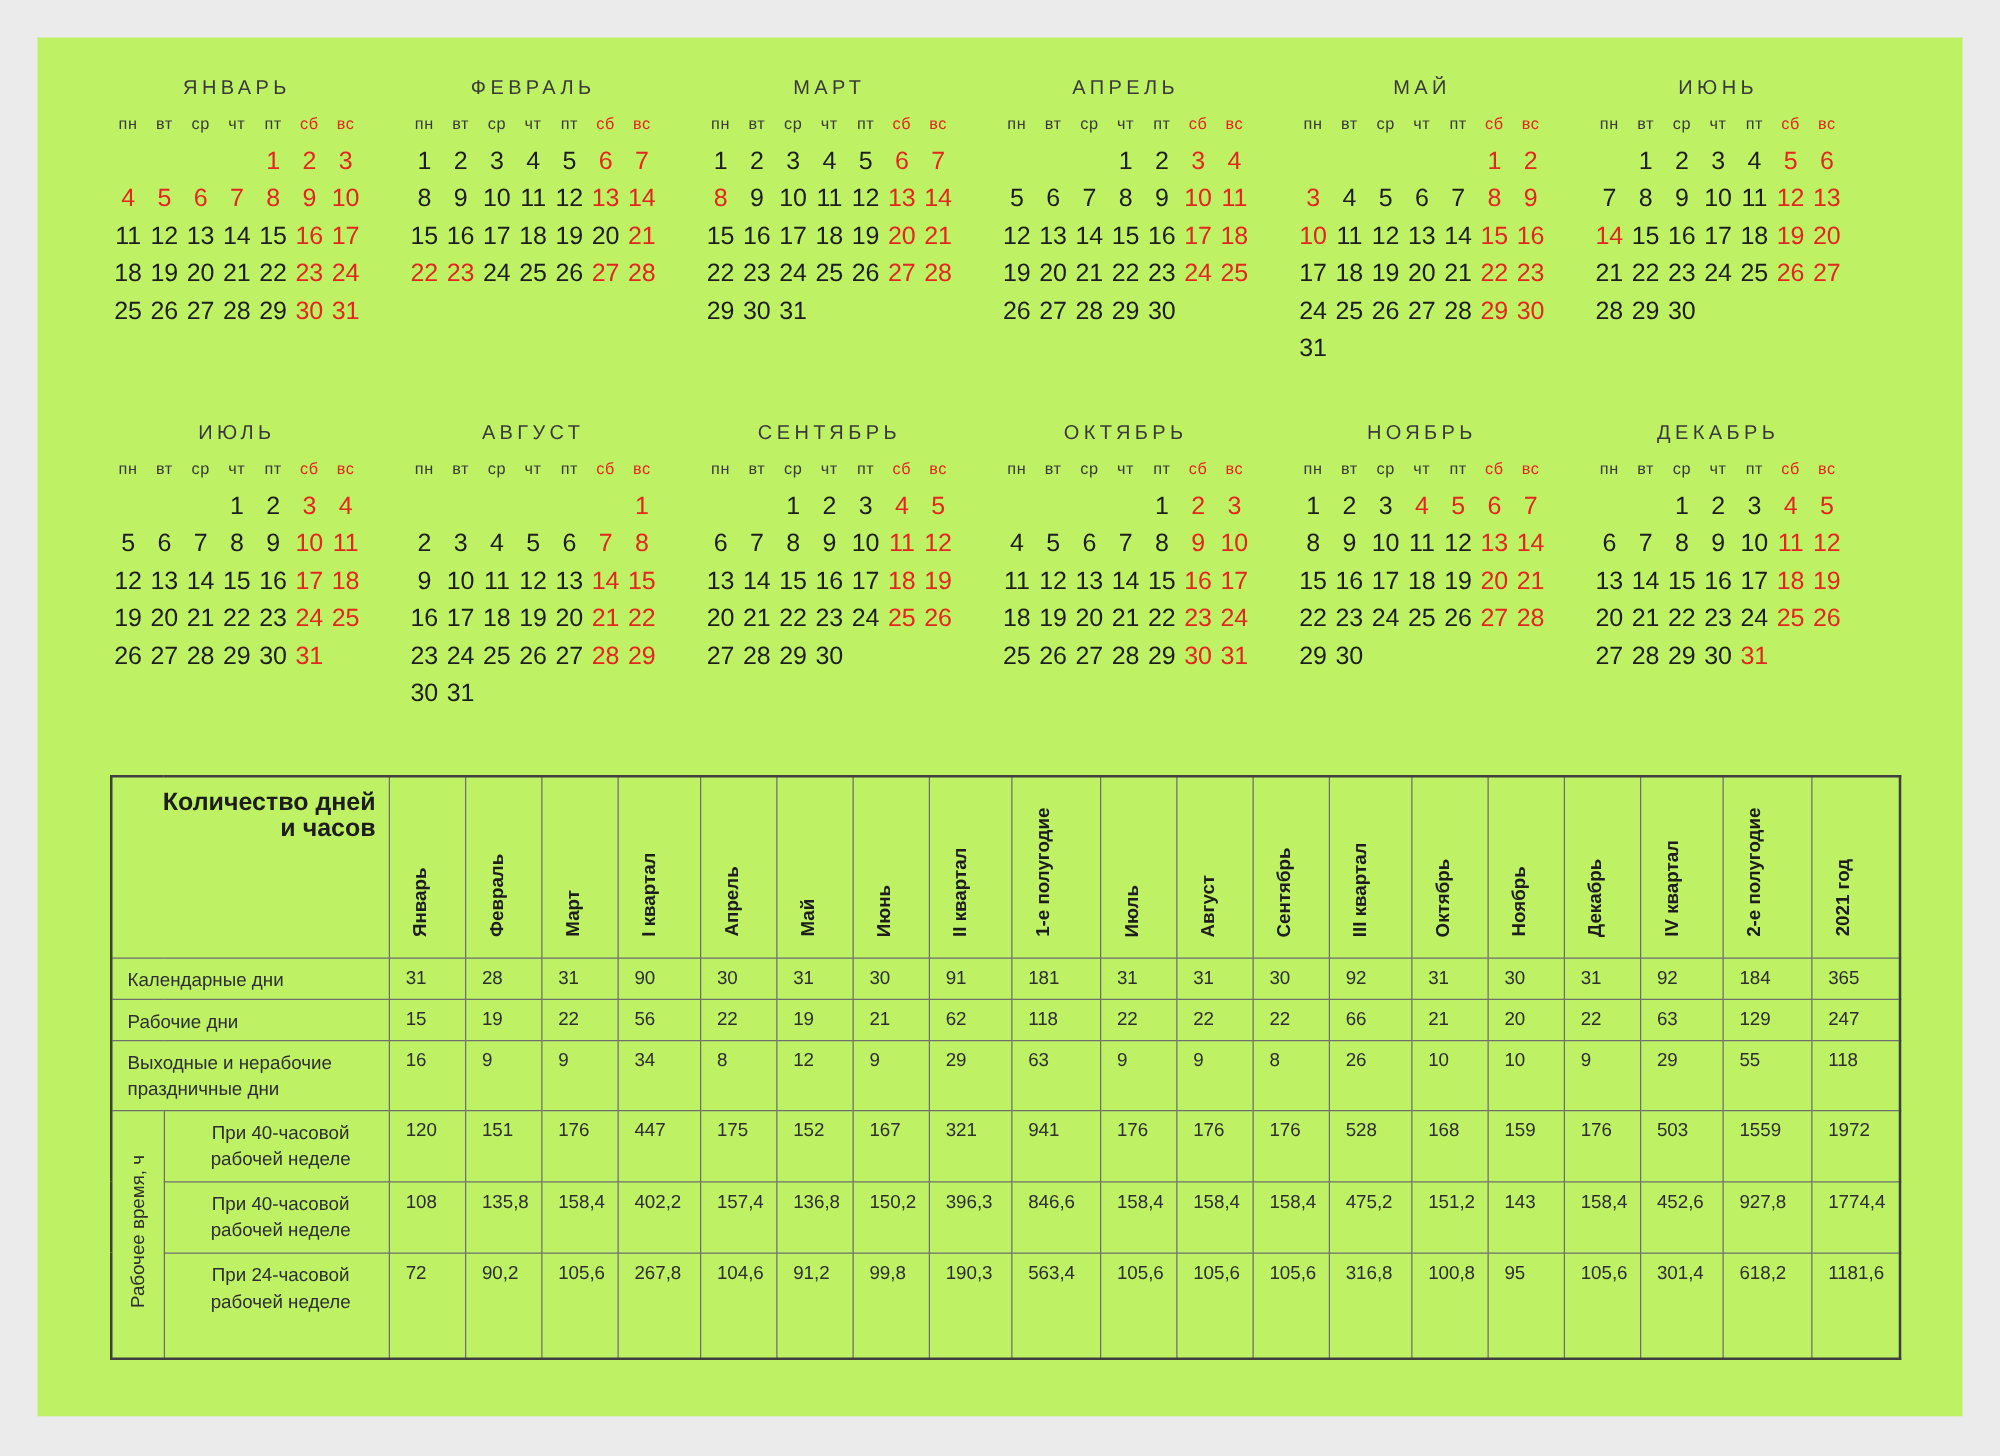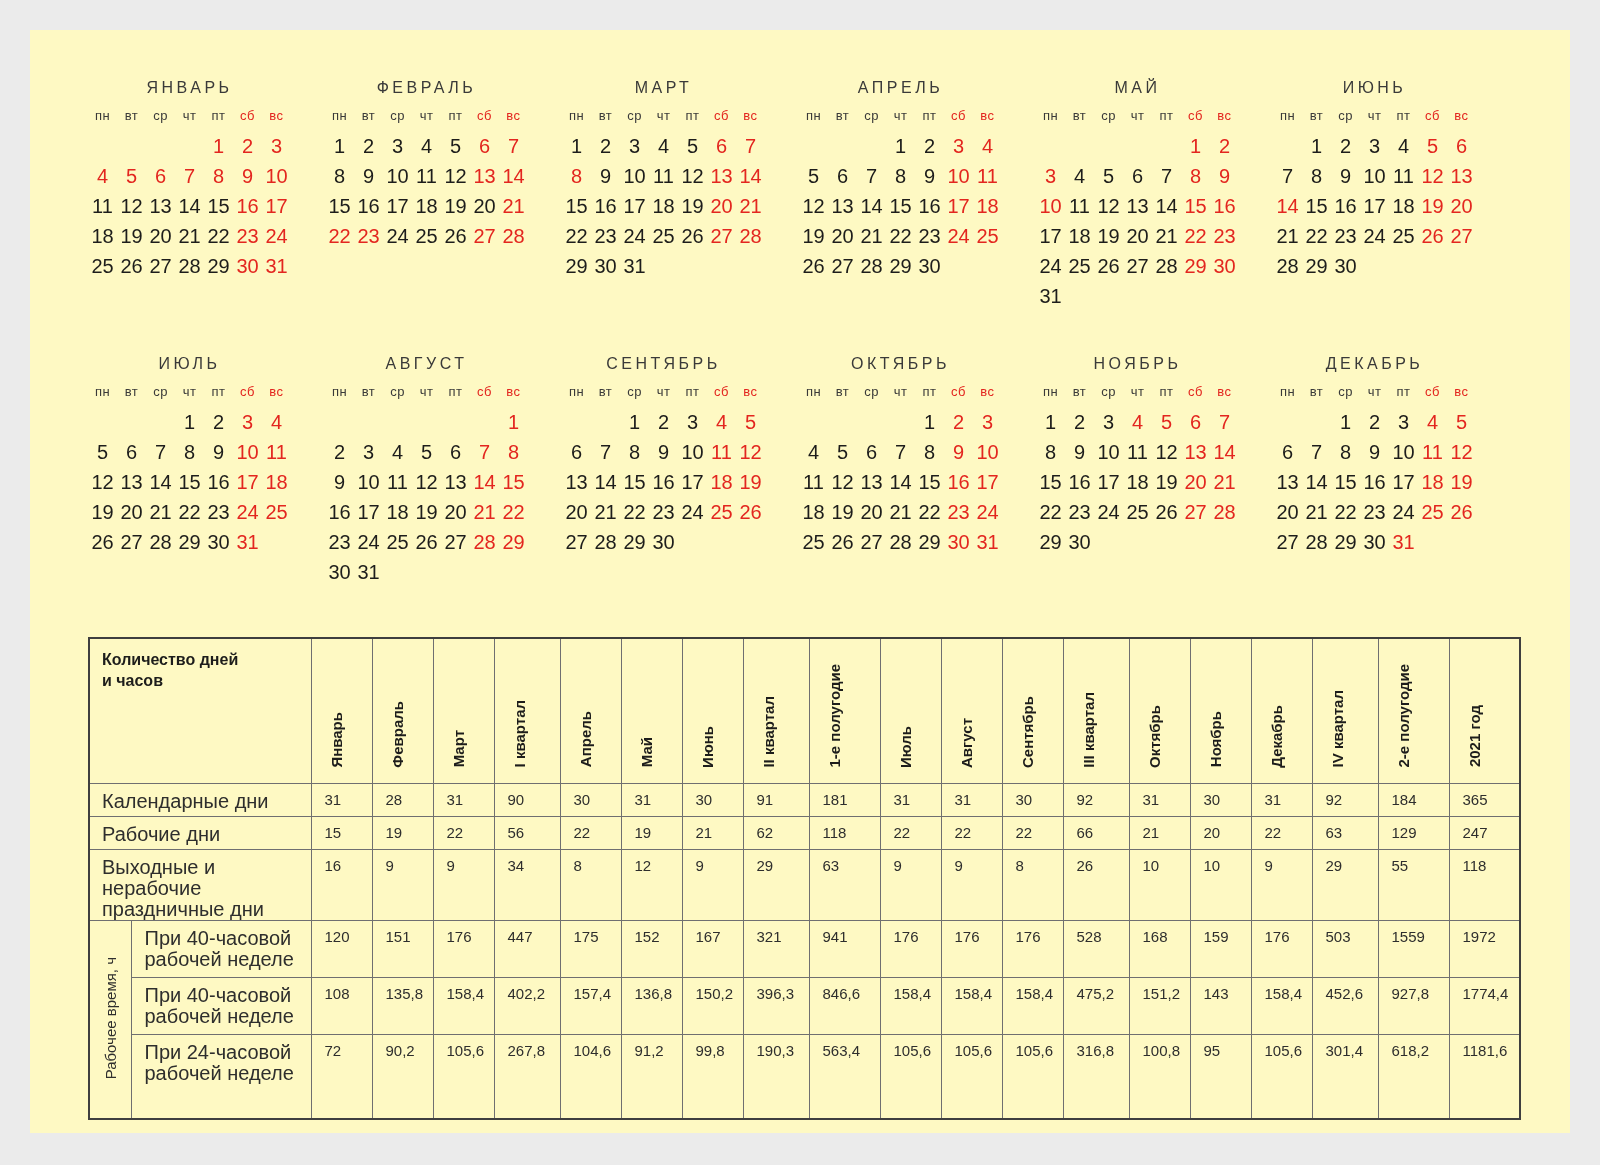--- a/index.html
+++ b/index.html
@@ -14,22 +14,22 @@
   body{
     background:#ebebeb;
     font-family:"Liberation Sans","DejaVu Sans",sans-serif;
     color:var(--ink);
     position:relative;
   }
   .card{
     position:absolute;
     left:30px;top:30px;
     width:1540px;height:1103px;
-    background:#fef9c3;
-    padding:49px 56px 0 58px;
+    background:#bef264;
+    padding:32px 56px 0 58px;
   }
   
   .months{
     display:grid;
     grid-template-columns:repeat(6,203px);
     column-gap:34px;
     row-gap:44px;
   }
   .month-title{
     text-align:center;
@@ -72,24 +72,24 @@
     border:1px solid var(--border);
   }
   .summary{border:2px solid var(--border-dark);}
   col.lab-a{width:42px;}
   col.lab-b{width:180px;}
   col.c-m{width:61px;}
   col.c-q{width:66px;}
   col.c-h{width:71px;}
   .summary thead tr{height:145px;}
   .corner{
-    text-align:left;
+    text-align:right;
     vertical-align:top;
     padding:10px 10px 0 12px;
-    font-size:16px;
+    font-size:20px;
     font-weight:bold;
     color:var(--ink);
   }
   .corner span{display:block;line-height:21px;}
   th.rot{
     vertical-align:bottom;
     text-align:left;
     padding:0 0 12px 16px;
     font-weight:bold;
     font-size:15px;
@@ -101,28 +101,28 @@
     transform:rotate(180deg);
     white-space:nowrap;
   }
   .summary tbody tr{height:33px;}
   .summary tbody tr:nth-child(3){height:56px;}
   .summary tbody tr.group{height:57px;}
   .summary tbody tr.group:last-child{height:85px;}
   th.rlabel{
     text-align:left;
     font-weight:400;
-    font-size:20px;
+    font-size:15px;
     color:#2e2e2d;
     vertical-align:top;
     padding:7px 6px 0 12px;
     line-height:21px;
     margin-left:12px;
   }
-  th.rlabel.sub{padding-left:13px;}
+  th.rlabel.sub{padding-left:13px;text-align:center;}
   th.glabel{
     vertical-align:middle;
     text-align:center;
     font-weight:400;
     font-size:15px;
     color:#2e2e2d;
     padding:0;
   }
   td.val{
     vertical-align:top;

